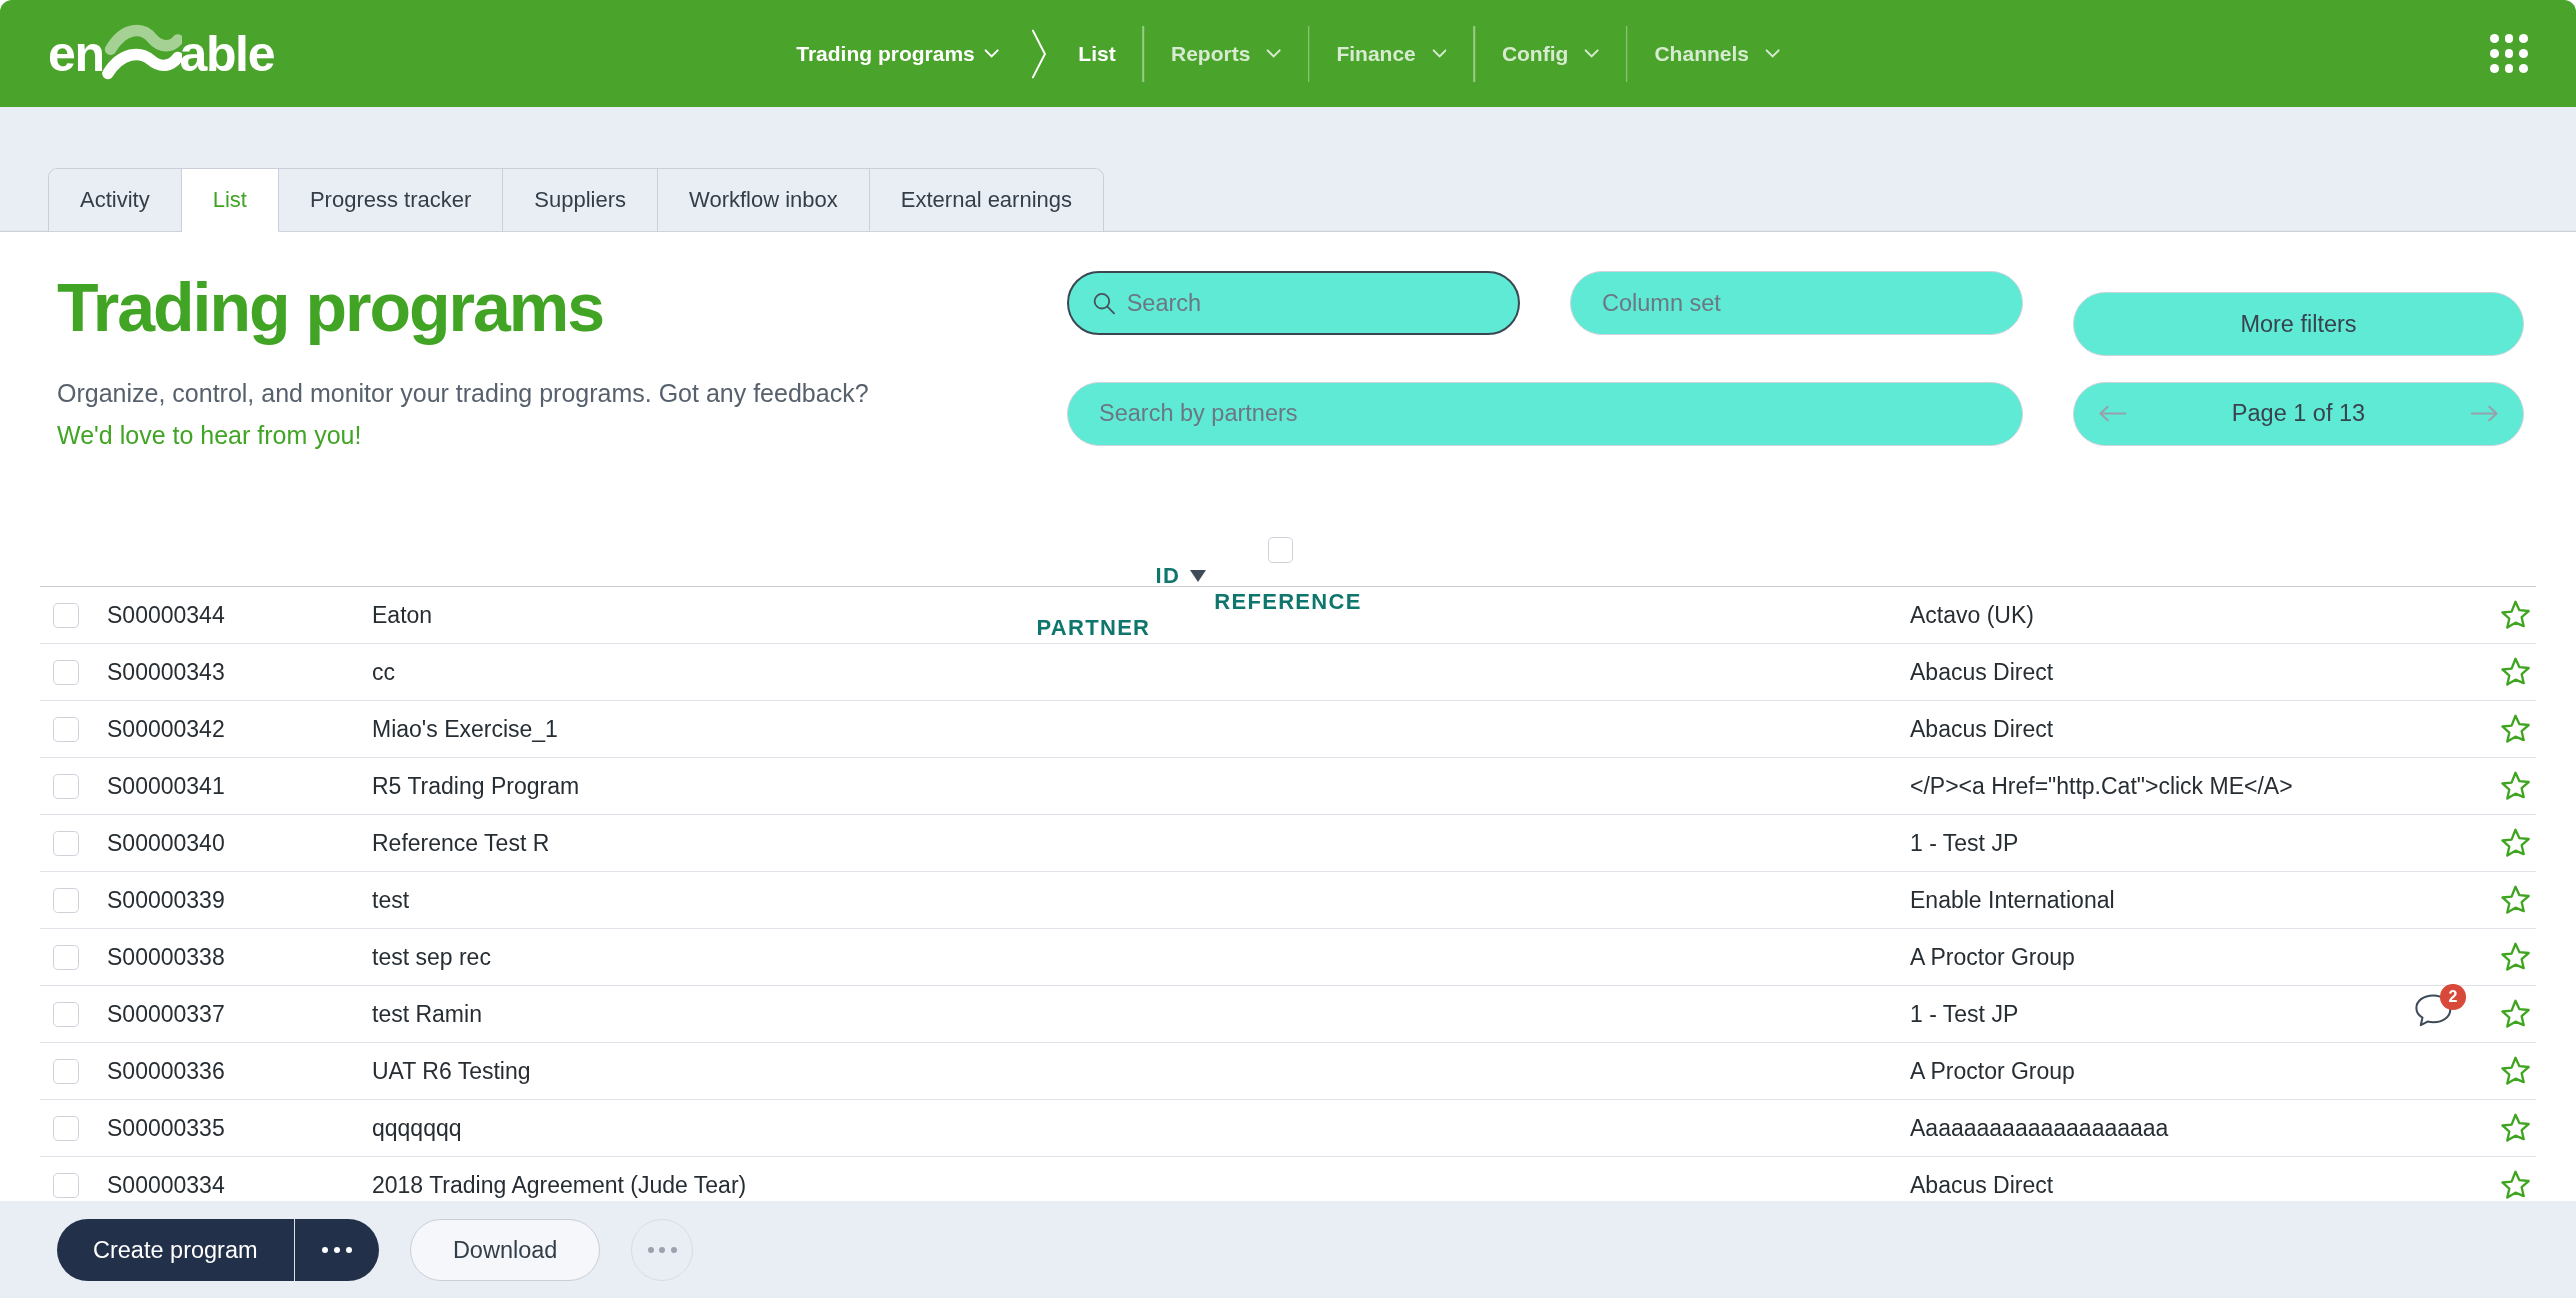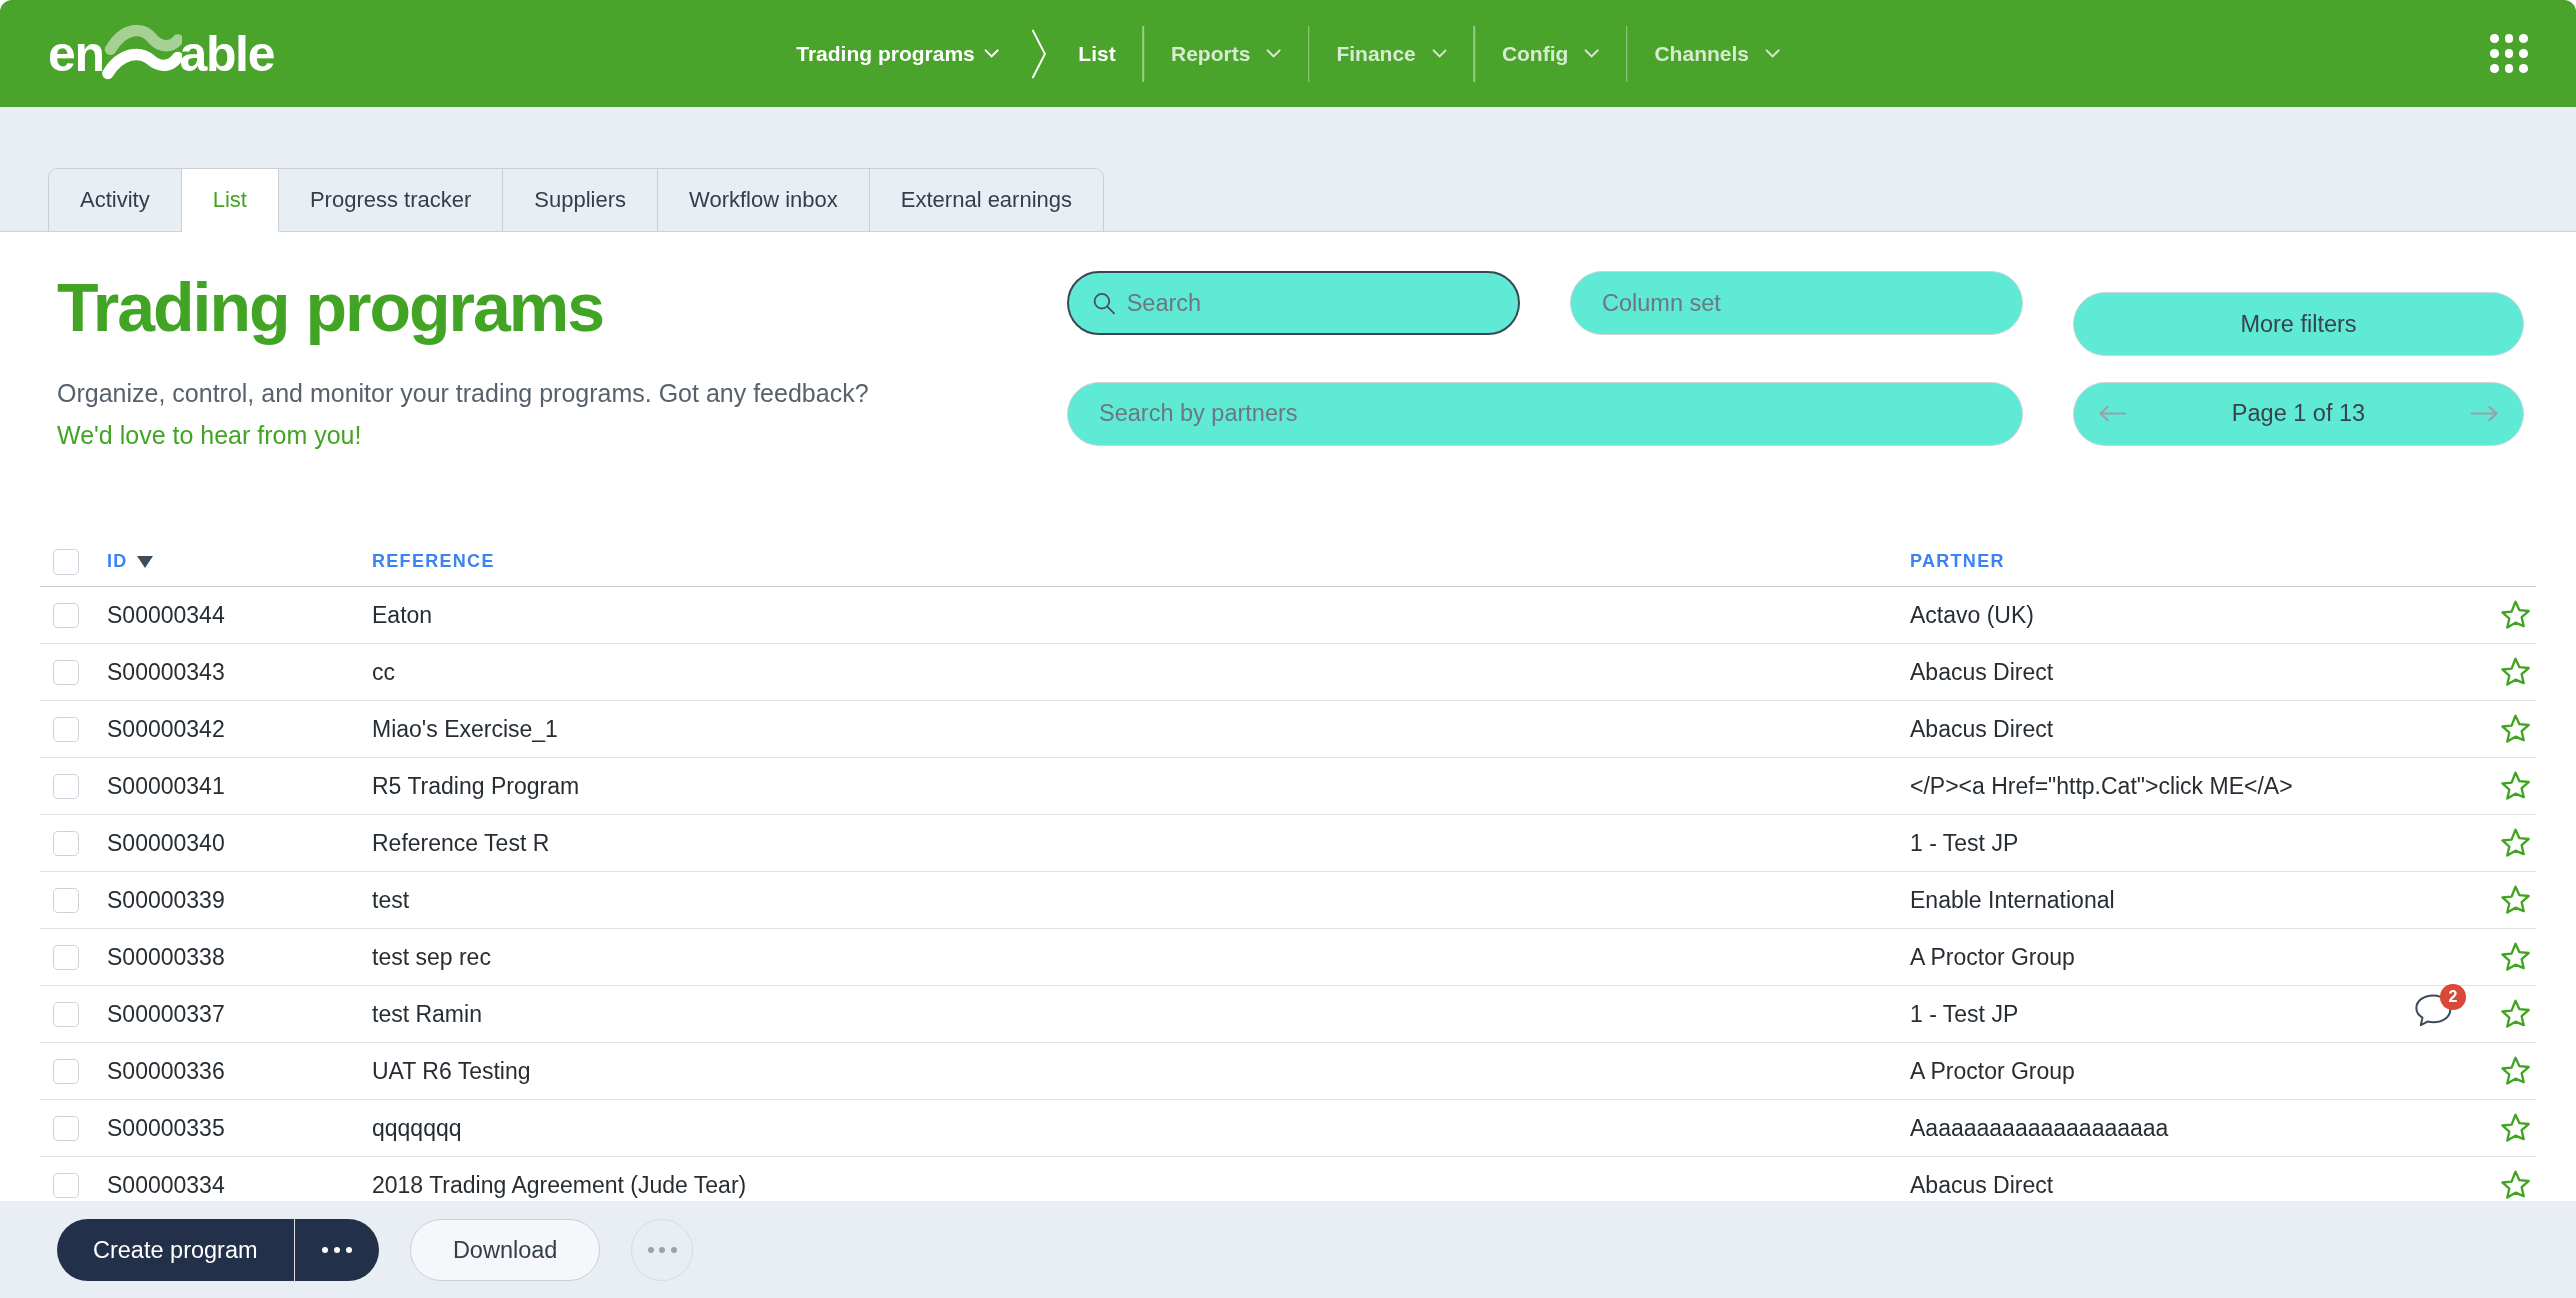--- a/index.html
+++ b/index.html
@@ -107,22 +107,23 @@
   }
   .partners input::placeholder { color: #6c7783; }
   .pager { border: 1.3px solid #ced3dc; color: #39434e; justify-content: space-between; padding: 0 23px; }
   .pager .arrow { cursor: pointer; display: flex; align-items: center; }
 
   
   .table { margin: 17.4px 40px 0 40px; }
   .thead {
     display: flex; align-items: center; height: 50px;
     border-bottom: 1.3px solid #c6cbd3;
-    font-size: 18px; font-weight: 700; letter-spacing: 1.3px;
-    color: #3b82f6;
+    font-size: 22px; font-weight: 700; letter-spacing: 1.3px;
+    color: #0f766e;
+    flex-direction: column;
   }
   .trow {
     display: flex; align-items: center; height: 57px;
     border-bottom: 1.3px solid #e0e3e9;
     font-size: 23px; color: #262d33;
   }
   .c-check { width: 67px; padding-left: 13.4px; display: flex; align-items: center; }
   .c-id { width: 265px; }
   .c-ref { flex: 1; min-width: 0; }
   .c-partner { width: 503px; }

